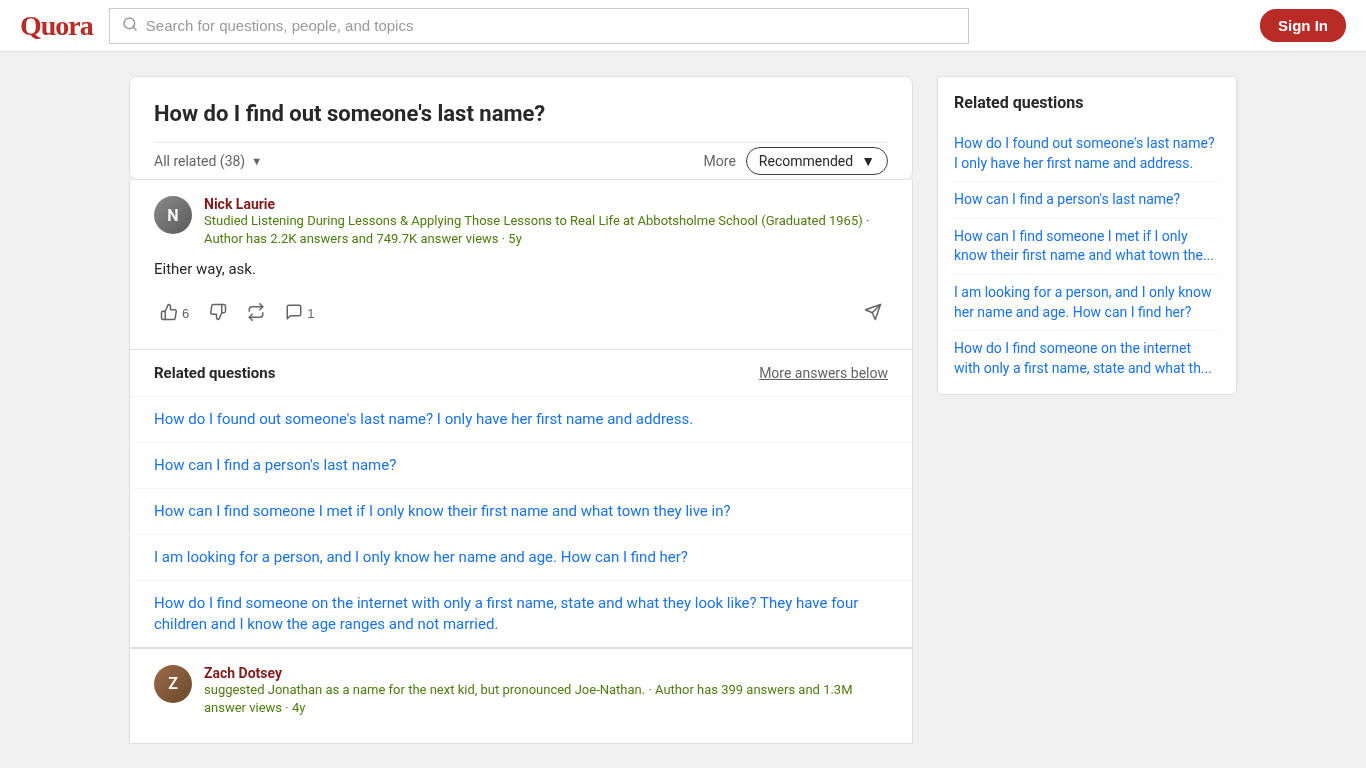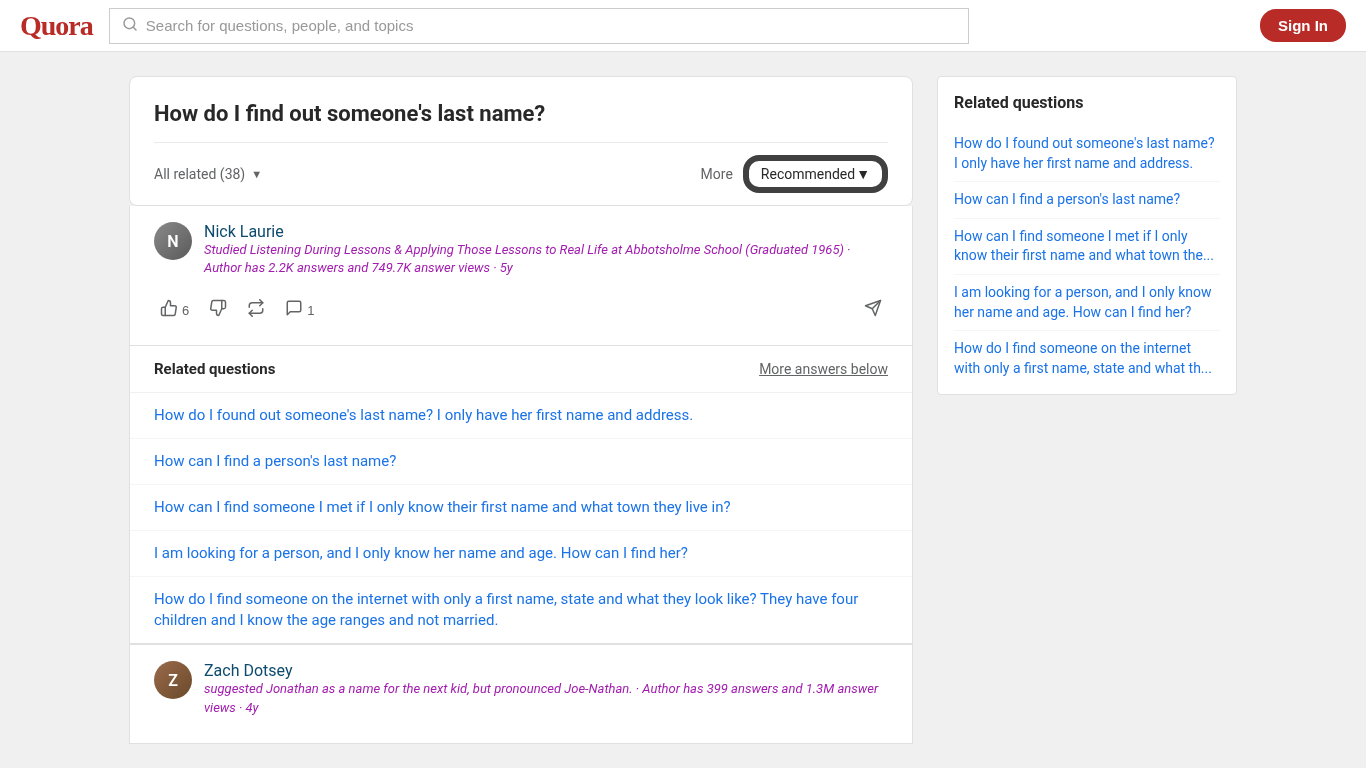--- a/index.html
+++ b/index.html
@@ -93,21 +93,21 @@
       font-weight: 700;
       color: #282829;
       margin-bottom: 16px;
     }
 
     
     .filter-bar {
       display: flex;
       align-items: center;
       justify-content: space-between;
-      padding: 12px 0;
+      padding: 4px 0;
       border-top: 1px solid #e9e9e9;
     }
     .all-related {
       display: flex;
       align-items: center;
       gap: 6px;
       color: #636466;
       font-size: 14px;
       cursor: pointer;
     }
@@ -116,27 +116,27 @@
       color: #636466;
     }
     .sort-area {
       display: flex;
       align-items: center;
       gap: 10px;
       color: #636466;
       font-size: 14px;
     }
     .sort-dropdown {
-      border: 6px solid #404040;
+      border: 1px solid #404040;
       border-radius: 16px;
       padding: 5px 12px;
       font-size: 14px;
       display: flex;
       align-items: center;
-      gap: 1px;
+      gap: 8px;
       cursor: pointer;
       color: #282829;
       background: #fff;
     }
 
     
     .answer-section {
       background: #fff;
       border: 1px solid #e0e0e0;
       border-top: none;
@@ -168,29 +168,28 @@
       font-weight: 600;
     }
     .avatar-nick {
       background: linear-gradient(135deg, #8a8a8a, #5a5a5a);
     }
     .avatar-zach {
       background: linear-gradient(135deg, #9a6a4a, #6a4a2a);
     }
     .author-info { flex: 1; }
     .author-name {
-      font-weight: 400;
-      font-size: 16px;
-      color: #0c4a6e;
+      font-weight: 700;
+      font-size: 14px;
+      color: #7f1d1d;
     }
     .author-bio {
       font-size: 13px;
-      color: #a21caf;
+      color: #4d7c0f;
       line-height: 1.4;
-      font-style: italic;
     }
     .answer-text {
       font-size: 15px;
       color: #282829;
       line-height: 1.5;
       margin-bottom: 12px;
     }
     .answer-text p + p { margin-top: 8px; }
 
     
@@ -328,20 +327,21 @@
     <div class="answer-section">
       <div class="answer-block">
         <div class="author-row">
           <div class="avatar avatar-nick">N</div>
           <div class="author-info">
             <div class="author-name">Nick Laurie</div>
             <div class="author-bio">Studied Listening During Lessons &amp; Applying Those Lessons to Real Life at Abbotsholme School (Graduated 1965) · Author has 2.2K answers and 749.7K answer views · 5y</div>
           </div>
         </div>
         <div class="answer-text">
+          <p>Either way, ask.</p>
         </div>
         <div class="action-bar">
           <button class="action-btn">
             <span class="upvote-icon">
               <svg width="18" height="18" viewBox="0 0 24 24" fill="none" stroke="#636466" stroke-width="2" stroke-linecap="round" stroke-linejoin="round">
                   <path d="M14 9V5a3 3 0 0 0-3-3l-4 9v11h11.28a2 2 0 0 0 2-1.7l1.38-9a2 2 0 0 0-2-2.3H14z"></path>
                   <path d="M7 22H4a2 2 0 0 1-2-2v-7a2 2 0 0 1 2-2h3"></path>
                 </svg>
             </span>
             <span class="action-count">6</span>

